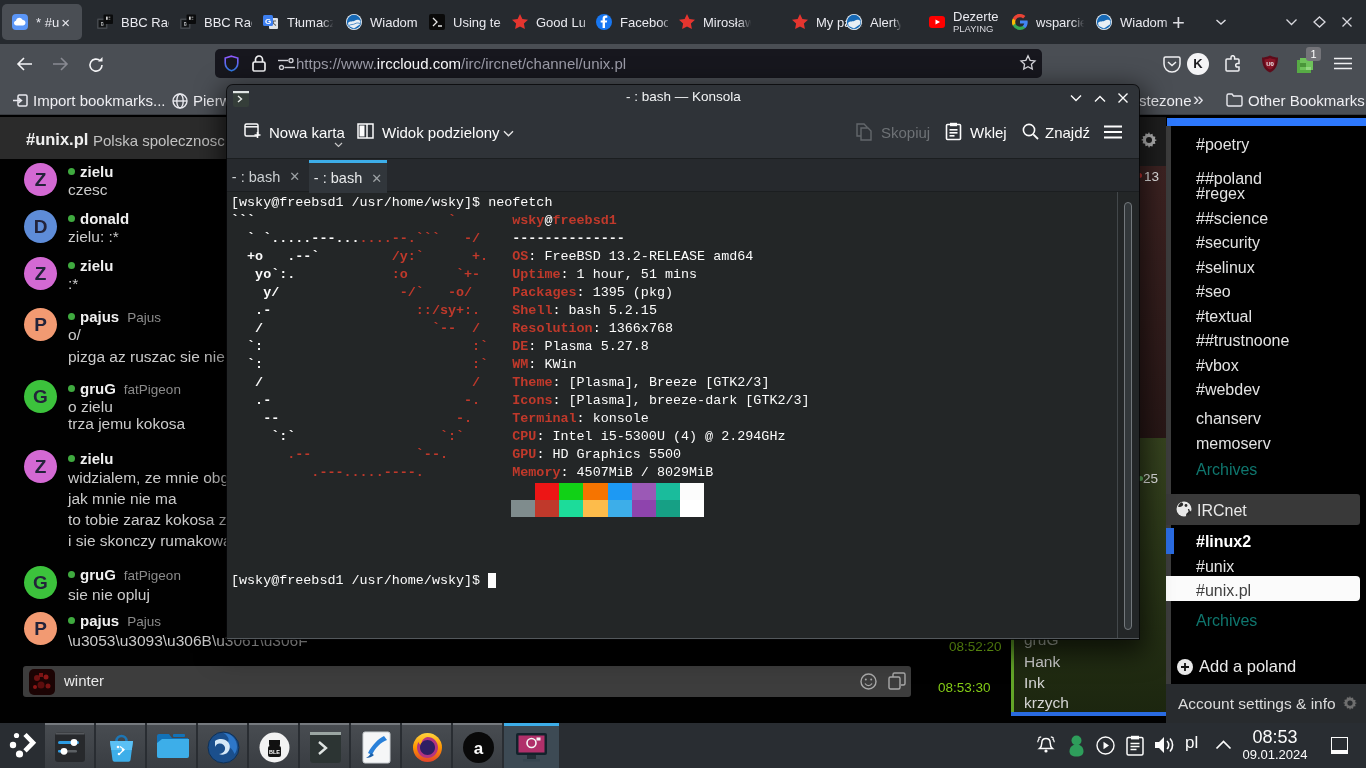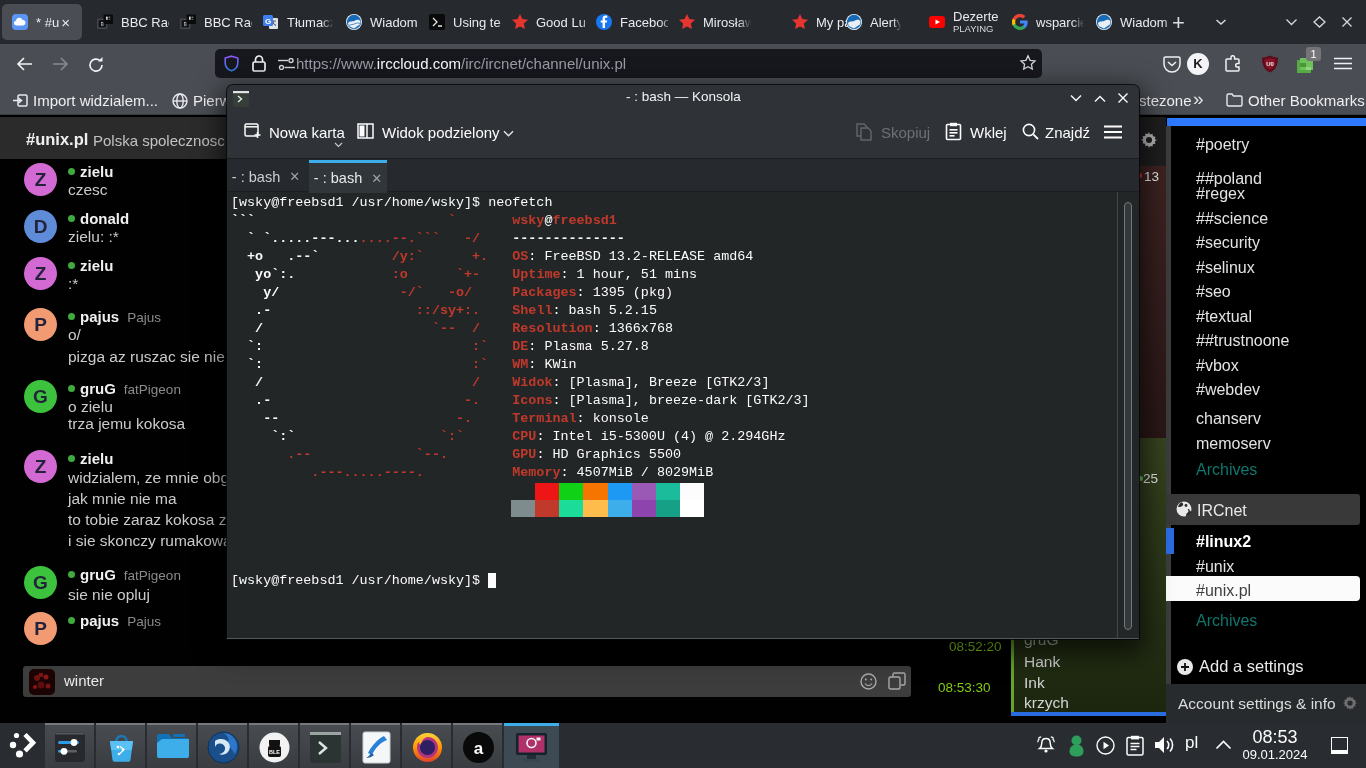--- a/index.html
+++ b/index.html
@@ -273,21 +273,21 @@
   <svg class="abs" style="left:1334px;top:13px" width="18" height="13" viewBox="0 0 18 13">
         <path d="M0 1.5h18M0 6.5h18M0 11.5h18" stroke="#f0f0f2" stroke-width="1.7"></path>
       </svg>
 </div>
 
 <div id="bmbar">
   <svg class="abs" style="left:13px;top:9px" width="15" height="13" viewBox="0 0 15 13">
         <rect x="5" y="1" width="9" height="11" rx="1.2" fill="none" stroke="#e8e8ee" stroke-width="1.5"></rect>
         <path d="M0 6.5h8M5.5 4l3 2.5-3 2.5" stroke="#e8e8ee" stroke-width="1.5" fill="none"></path>
       </svg>
-  <span class="abs" style="left:33px;top:7px;color:#eeeef2;font-size:15px">Import widzialem...</span>
+  <span class="abs" style="left:33px;top:7px;color:#eeeef2;font-size:15px">Import bookmarks...</span>
   <svg class="abs" style="left:172px;top:8px" width="16" height="16" viewBox="0 0 16 16">
         <circle cx="8" cy="8" r="7" fill="none" stroke="#e8e8ee" stroke-width="1.4"></circle>
         <ellipse cx="8" cy="8" rx="3.2" ry="7" fill="none" stroke="#e8e8ee" stroke-width="1.4"></ellipse>
         <path d="M1 8h14" stroke="#e8e8ee" stroke-width="1.4"></path>
       </svg>
   <span class="abs" style="left:193px;top:7px;color:#eeeef2;font-size:15px">Pierwsze kroki</span>
   <span class="abs" style="left:1139px;top:7px;color:#eeeef2;font-size:15px">stezone</span>
   <span class="abs" style="left:1193px;top:3px;color:#e2e2e8;font-size:19px">»</span>
   <svg class="abs" style="left:1226px;top:8px" width="17" height="14" viewBox="0 0 17 14">
         <path d="M1 2.5A1.5 1.5 0 012.5 1H6l1.5 2h7A1.5 1.5 0 0116 4.5v7a1.5 1.5 0 01-1.5 1.5h-12A1.5 1.5 0 011 11.5z" fill="none" stroke="#e8e8ee" stroke-width="1.4"></path>
@@ -350,21 +350,21 @@
     <div class="chan" style="top:417px;font-weight:bold;color:#fff">#linux2</div>
     <div class="chan" style="top:442px">#unix</div>
     <div class="abs" style="left:0;top:460px;width:194px;height:25px;background:#fbfbfb;border-radius:0 4px 4px 0"></div>
     <div class="chan" style="top:466px;color:#3f3f3f">#unix.pl</div>
     <div class="chan gray" style="top:496px">Archives</div>
 
     <svg class="abs" style="left:11px;top:543px" width="16" height="16" viewBox="0 0 16 16">
           <circle cx="8" cy="8" r="8" fill="#e8e8e8"></circle>
           <path d="M8 4v8M4 8h8" stroke="#111" stroke-width="1.8"></path>
         </svg>
-    <span class="abs" style="left:33px;top:541px;color:#eaeaea;font-size:16.5px">Add a settings</span>
+    <span class="abs" style="left:33px;top:541px;color:#eaeaea;font-size:16.5px">Add a poland</span>
 
     <div class="abs" style="left:0;top:568px;width:200px;height:39px;background:#282b2e"></div>
     <span class="abs" style="left:12px;top:579px;color:#dcdcdc;font-size:15.5px">Account settings &amp; info</span>
     <svg class="abs" style="left:177px;top:580px" width="14" height="14" viewBox="0 0 16 16">
           <path d="M8 0l1 2.4 2.5-.6 .4 2.5 2.5.4-.6 2.5L16 8l-2.2 1.2.6 2.5-2.5.4-.4 2.5-2.5-.6L8 16l-1-2.4-2.5.6-.4-2.5-2.5-.4.6-2.5L0 8l2.2-1.2-.6-2.5 2.5-.4.4-2.5 2.5.6z" fill="#6f6f6f"></path>
           <circle cx="8" cy="8" r="3" fill="#282b2e"></circle>
         </svg>
   </div>
   <div id="chatmsgs">
 
@@ -411,20 +411,21 @@
 
     <div class="msg" style="top:450px;height:46px">
       <div class="av" style="background:#3cc23c">G</div>
       <div class="nrow"><span class="dot"></span><span class="nick">gruG</span><span class="nick2">fatPigeon</span></div>
       <div class="mline" style="top:20px">sie nie opluj</div>
     </div>
 
     <div class="msg" style="top:496px;height:46px">
       <div class="av" style="background:#f29a72">P</div>
       <div class="nrow"><span class="dot"></span><span class="nick">pajus</span><span class="nick2">Pajus</span></div>
+      <div class="mline" style="top:20px">\u3053\u3093\u306B\u3061\u306F</div>
     </div>
   </div>
 
   <div class="abs" style="left:23px;top:550px;width:888px;height:31px;background:#3d3d3d;border-radius:3px">
     <svg class="abs" style="left:6px;top:3px" width="26" height="26" viewBox="0 0 26 26">
           <rect width="26" height="26" rx="5" fill="#1b0303"></rect>
           <circle cx="8" cy="9" r="3" fill="#6e1111"></circle>
           <circle cx="17" cy="8" r="2.5" fill="#8c1616"></circle>
           <circle cx="12" cy="16" r="3.5" fill="#5c0d0d"></circle>
           <circle cx="19" cy="17" r="2.5" fill="#7a1313"></circle>
@@ -521,21 +522,21 @@
         <pre id="termpre">[wsky@freebsd1 /usr/home/wsky]$ neofetch
 <span class="w">```                        </span><span class="r">`</span>       <span class="r">wsky</span><span class="w">@</span><span class="r">freebsd1</span>
 <span class="w">  ` `.....---...</span><span class="r">....--.```   -/</span>    <span class="w">--------------</span>
 <span class="w">  +o   .--`         </span><span class="r">/y:`      +.</span>   <span class="r">OS</span>: FreeBSD 13.2-RELEASE amd64
 <span class="w">   yo`:.            </span><span class="r">:o      `+-</span>    <span class="r">Uptime</span>: 1 hour, 51 mins
 <span class="w">    y/               </span><span class="r">-/`   -o/</span>     <span class="r">Packages</span>: 1395 (pkg)
 <span class="w">   .-                  </span><span class="r">::/sy+:.</span>    <span class="r">Shell</span>: bash 5.2.15
 <span class="w">   /                     </span><span class="r">`--  /</span>    <span class="r">Resolution</span>: 1366x768
 <span class="w">  `:                          </span><span class="r">:`</span>   <span class="r">DE</span>: Plasma 5.27.8
 <span class="w">  `:                          </span><span class="r">:`</span>   <span class="r">WM</span>: KWin
-<span class="w">   /                          </span><span class="r">/</span>    <span class="r">Widok</span>: [Plasma], Breeze [GTK2/3]
+<span class="w">   /                          </span><span class="r">/</span>    <span class="r">Theme</span>: [Plasma], Breeze [GTK2/3]
 <span class="w">   .-                        </span><span class="r">-.</span>    <span class="r">Icons</span>: [Plasma], breeze-dark [GTK2/3]
 <span class="w">    --                      </span><span class="r">-.</span>     <span class="r">Terminal</span>: konsole
 <span class="w">     `:`                  </span><span class="r">`:`</span>      <span class="r">CPU</span>: Intel i5-5300U (4) @ 2.294GHz
 <span class="r">       .--             `--.</span>        <span class="r">GPU</span>: HD Graphics 5500
 <span class="r">          .---.....----.</span>           <span class="r">Memory</span>: 4507MiB / 8029MiB
 
 
 
 
 

